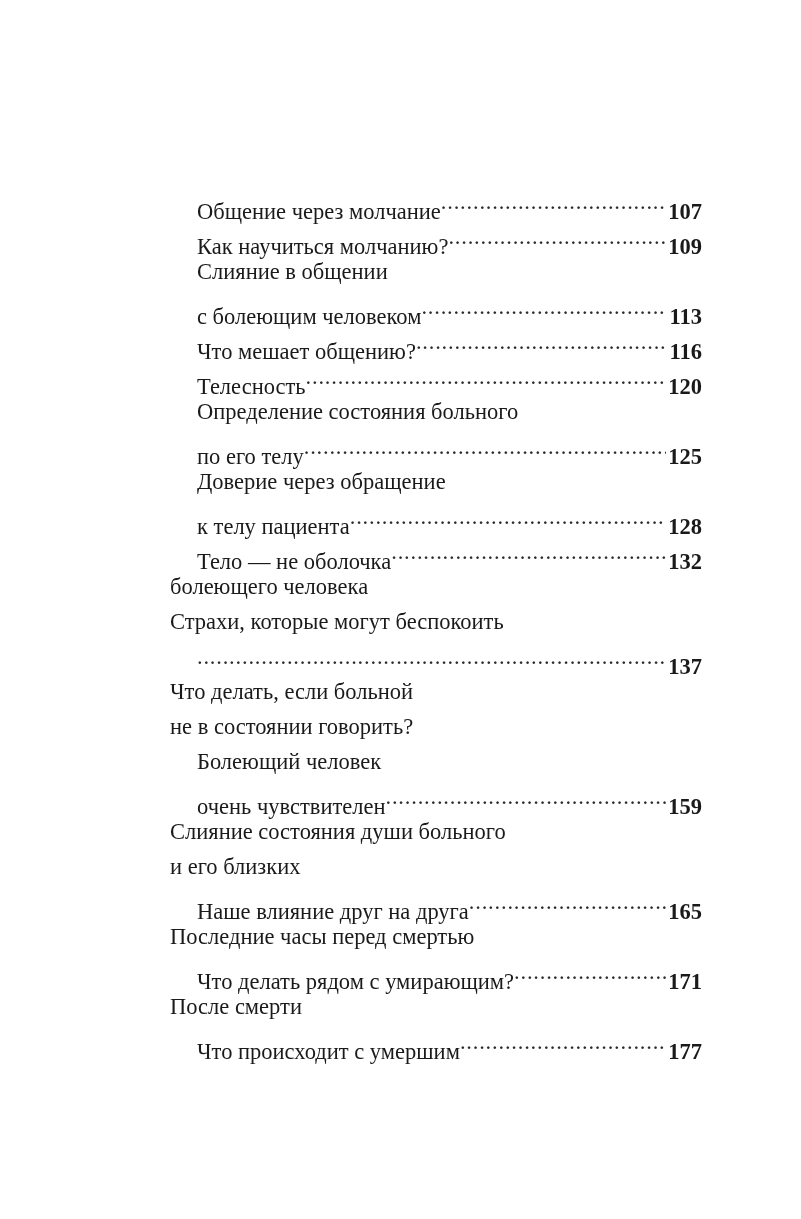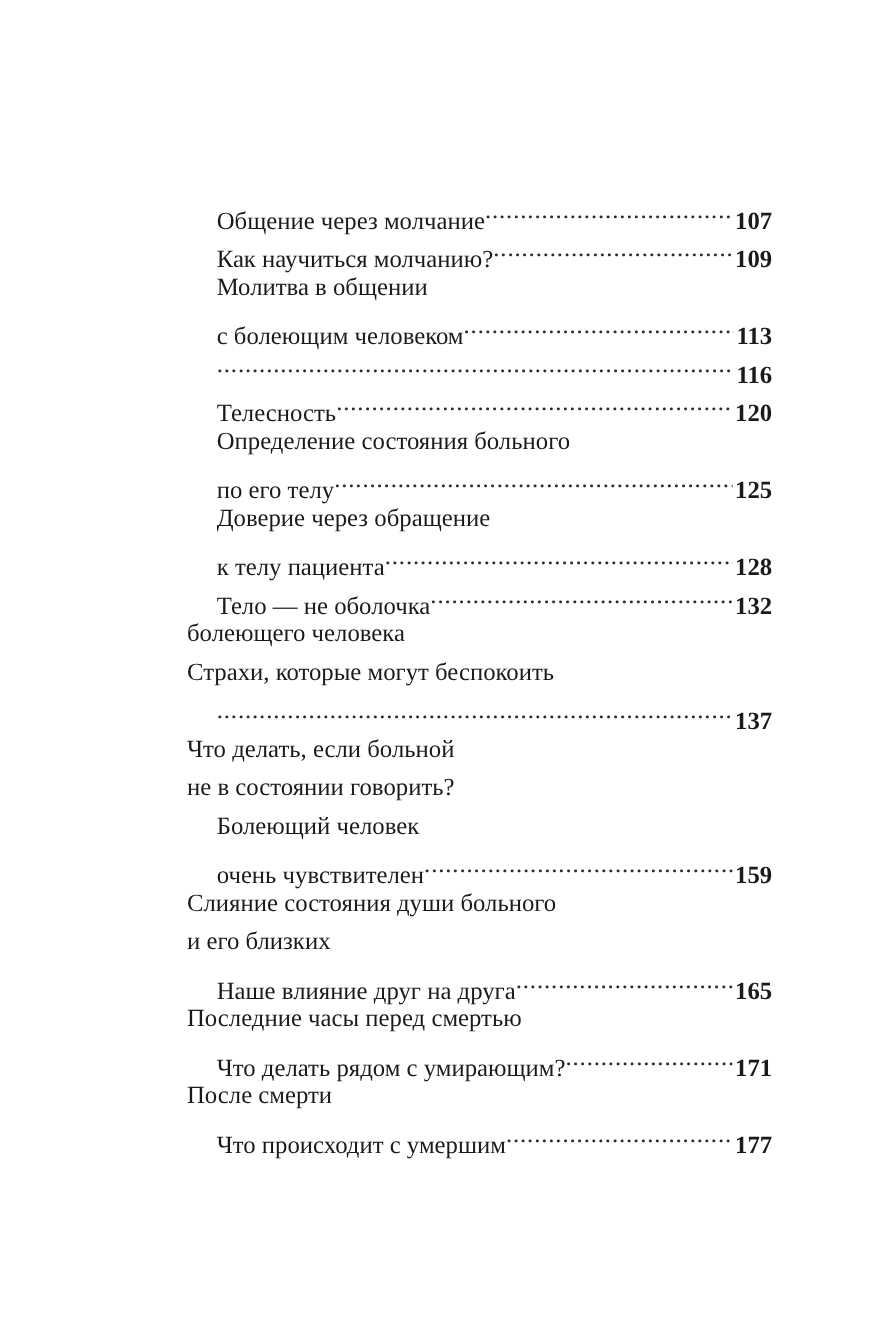--- a/index.html
+++ b/index.html
@@ -14,21 +14,21 @@
     position: relative;
     overflow: hidden;
     font-family: "Liberation Serif", "DejaVu Serif", serif;
     color: #1a1a1a;
     -webkit-font-smoothing: antialiased;
   }
 
   #toc {
     position: absolute;
     left: 170px;
-    top: 173px;
+    top: 184px;
     width: 532px; 
   }
 
   
   .toc-line {
     height: 35px;
     line-height: 35px;
     font-size: 22.5px;
     display: flex;
     align-items: baseline;
@@ -81,23 +81,23 @@
     font-variant-numeric: lining-nums;
     font-weight: bold;
   }
 </style>
 </head>
 <body>
 
 <div id="toc">
     <div class="toc-line level-section"><span class="entry-text">Общение через молчание</span><span class="leader"></span><span class="page-num">107</span></div>
     <div class="toc-line level-section"><span class="entry-text">Как научиться молчанию?</span><span class="leader gap-before"></span><span class="page-num">109</span></div>
-    <div class="toc-line level-section no-leader"><span class="entry-text">Молитва в общении</span></div>
+    <div class="toc-line level-section no-leader"><span class="entry-text">Слияние в общении</span></div>
     <div class="toc-line level-section"><span class="entry-text">с болеющим человеком</span><span class="leader"></span><span class="page-num">113</span></div>
-    <div class="toc-line level-section"><span class="leader gap-before"></span><span class="page-num">116</span></div>
+    <div class="toc-line level-section"><span class="entry-text">Что мешает общению?</span><span class="leader gap-before"></span><span class="page-num">116</span></div>
     <div class="toc-line level-section"><span class="entry-text">Телесность</span><span class="leader gap-before"></span><span class="page-num">120</span></div>
     <div class="toc-line level-section no-leader"><span class="entry-text">Определение состояния больного</span></div>
     <div class="toc-line level-section"><span class="entry-text">по его телу</span><span class="leader gap-before"></span><span class="page-num">125</span></div>
     <div class="toc-line level-section no-leader"><span class="entry-text">Доверие через обращение</span></div>
     <div class="toc-line level-section"><span class="entry-text">к телу пациента</span><span class="leader"></span><span class="page-num">128</span></div>
     <div class="toc-line level-section"><span class="entry-text">Тело — не оболочка</span><span class="leader"></span><span class="page-num">132</span></div>
     <div class="toc-line level-chapter no-leader"><span class="entry-text">болеющего человека</span></div>
     <div class="toc-line level-chapter no-leader"><span class="entry-text">Страхи, которые могут беспокоить</span></div>
     <div class="toc-line level-section"><span class="leader gap-before"></span><span class="page-num">137</span></div>
     <div class="toc-line level-chapter no-leader"><span class="entry-text">Что делать, если больной</span></div>

